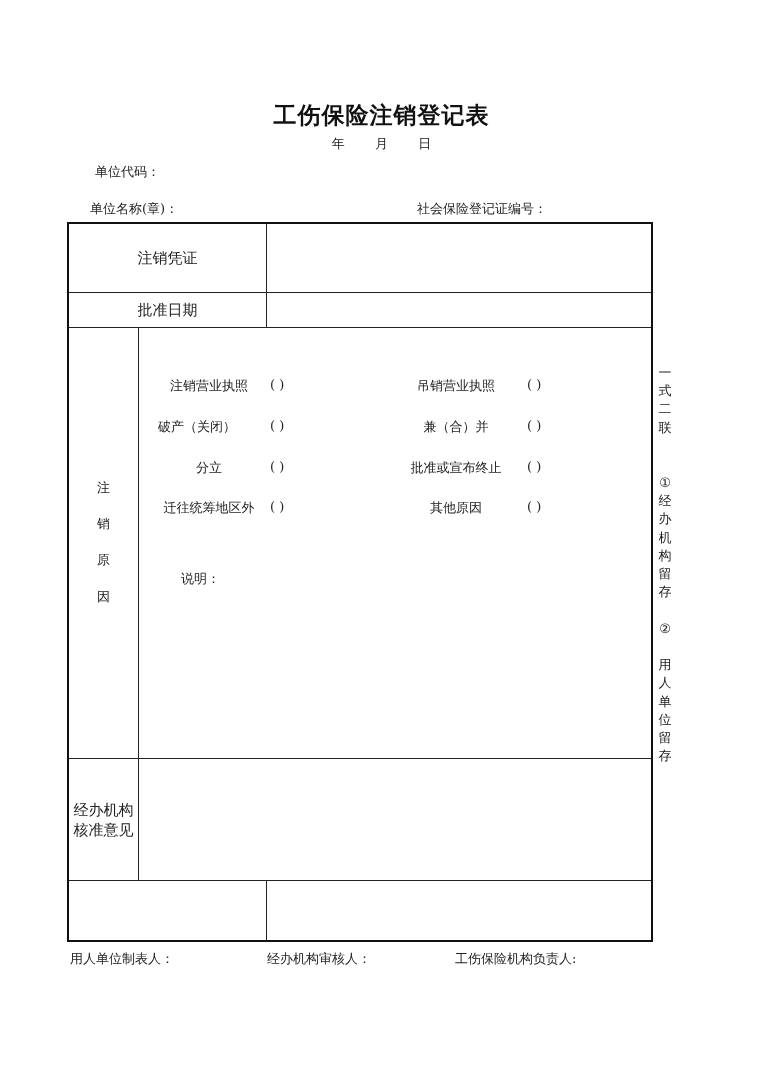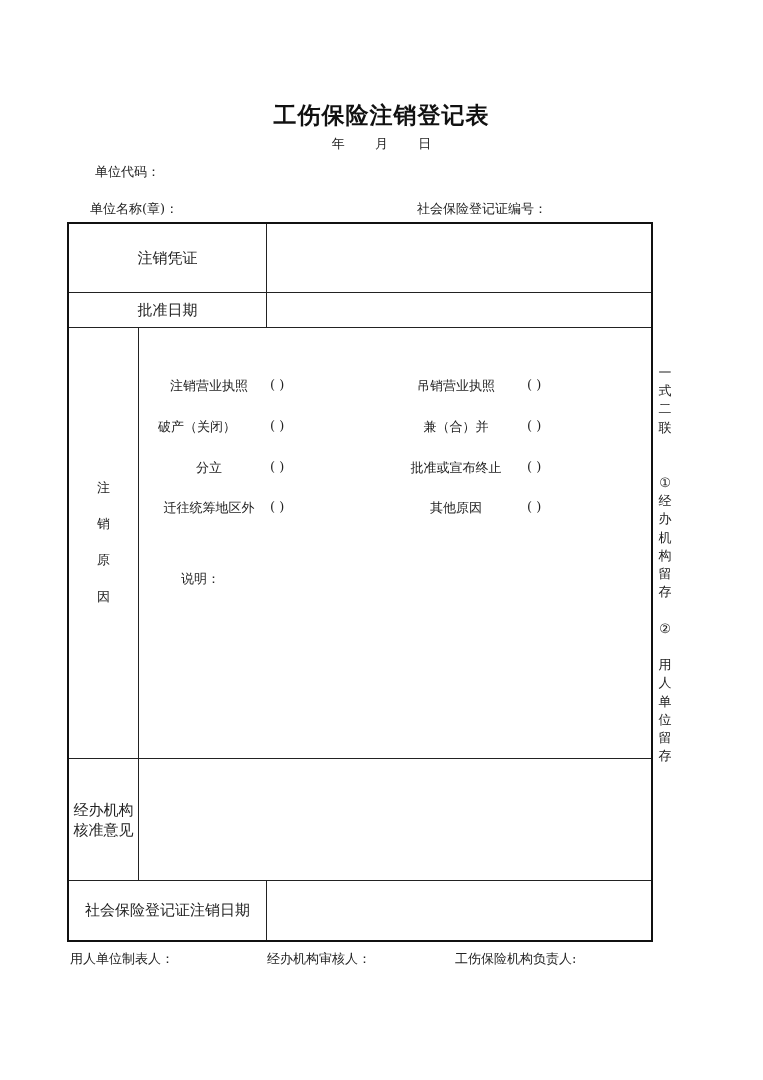--- a/index.html
+++ b/index.html
@@ -78,21 +78,20 @@
 
   <div class="reason-label" style="left:112px; top:346px;">说明：</div>
   <div style="position:absolute; left:140px; top:370px; width:430px; height:160px;"></div>
 
   <div class="cell" style="left:0; top:535px; width:69px; height:121px; flex-direction:column; line-height:20px;">
     <span>经办机构</span>
     <span>核准意见</span>
   </div>
   <div class="cell" style="left:71px; top:535px; width:511px; height:121px;"></div>
 
-  <div class="cell" style="left:0; top:657px; width:197px; height:59px;">社会保险登记证注销日期</div>
   <div class="cell" style="left:199px; top:657px; width:383px; height:59px;"></div>
 </div>
 
 <div class="side" style="top:364px;">
   <div>一</div>
   <div>式</div>
   <div>二</div>
   <div>联</div>
 </div>
 <div class="side" style="top:474px;">

